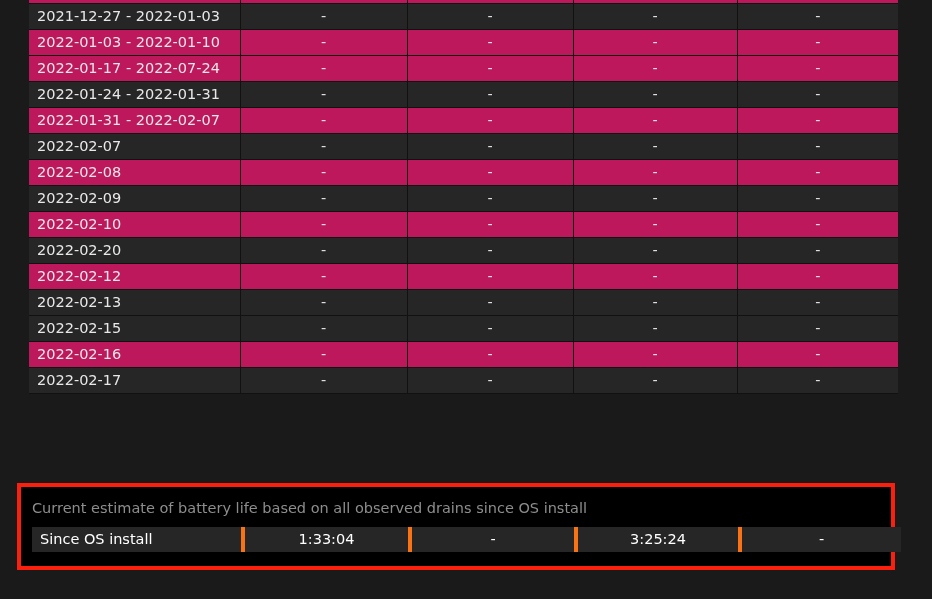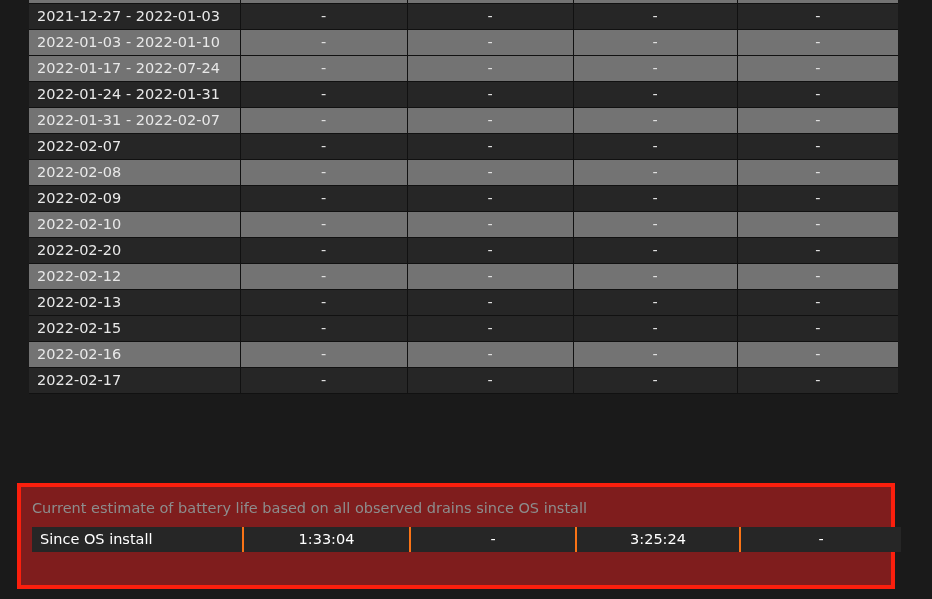--- a/index.html
+++ b/index.html
@@ -34,21 +34,21 @@
     width: 869px;
     background: #1c1c1c;
   }
 
   table.report col.c-period { width: 211px; }
   table.report col.c-val1   { width: 167px; }
   table.report col.c-val2   { width: 166px; }
   table.report col.c-val3   { width: 164px; }
   table.report col.c-val4   { width: 161px; }
 
-  table.report tr.row-odd  td { background: #737373; }
+  table.report tr.row-odd  td { background: #be185d; }
   table.report tr.row-even td { background: #262626; }
 
   table.report td {
     height: 25px;
     padding: 0;
     border-right: 1px solid #111111;
     border-bottom: 1px solid #111111;
     color: #e8e8e8;
     font-size: 14.5px;
     line-height: 25px;
@@ -68,24 +68,24 @@
   table.report td.dash {
     color: #e0e0e0;
   }
 
   
   #summary-highlight {
     position: absolute;
     left: 17px;
     top: 483px;
     width: 878px;
-    height: 106px;
+    height: 87px;
     box-sizing: border-box;
     border: 4px solid #fb1f0d;
-    background: #7f1d1d;
+    background: #000000;
   }
 
   #summary-caption {
     position: absolute;
     left: 11px;
     top: 12px;
     color: #8d8d8d;
     font-size: 14.5px;
     line-height: 18px;
     white-space: nowrap;
@@ -107,21 +107,21 @@
   table.summary col.c-period { width: 211px; }
   table.summary col.c-val1   { width: 167px; }
   table.summary col.c-val2   { width: 166px; }
   table.summary col.c-val3   { width: 164px; }
   table.summary col.c-val4   { width: 161px; }
 
   table.summary td {
     height: 25px;
     padding: 0;
     background: #262626;
-    border-right: 2px solid #f97316;
+    border-right: 4px solid #f97316;
     color: #ffffff;
     font-size: 14.5px;
     line-height: 25px;
     text-align: center;
     white-space: nowrap;
     overflow: hidden;
   }
 
   table.summary td:last-child { border-right: none; }
 

